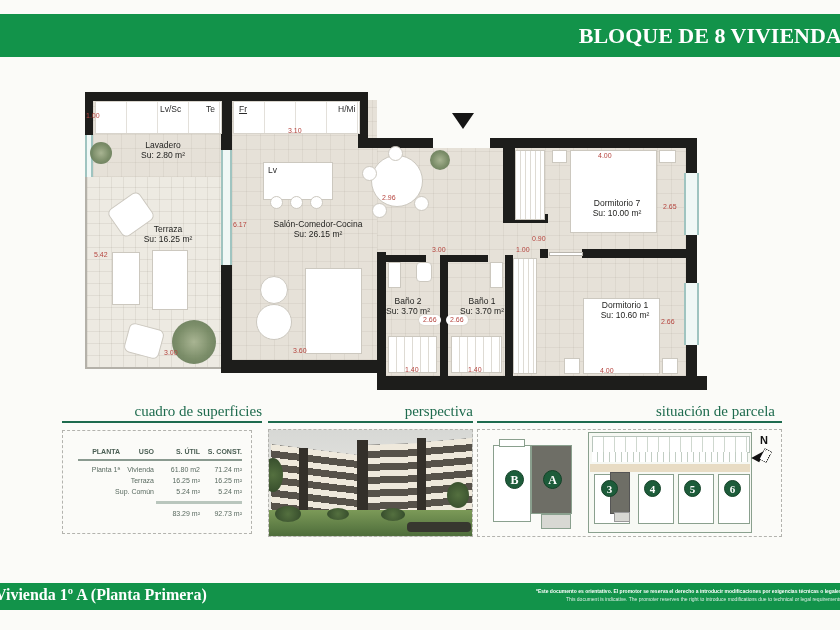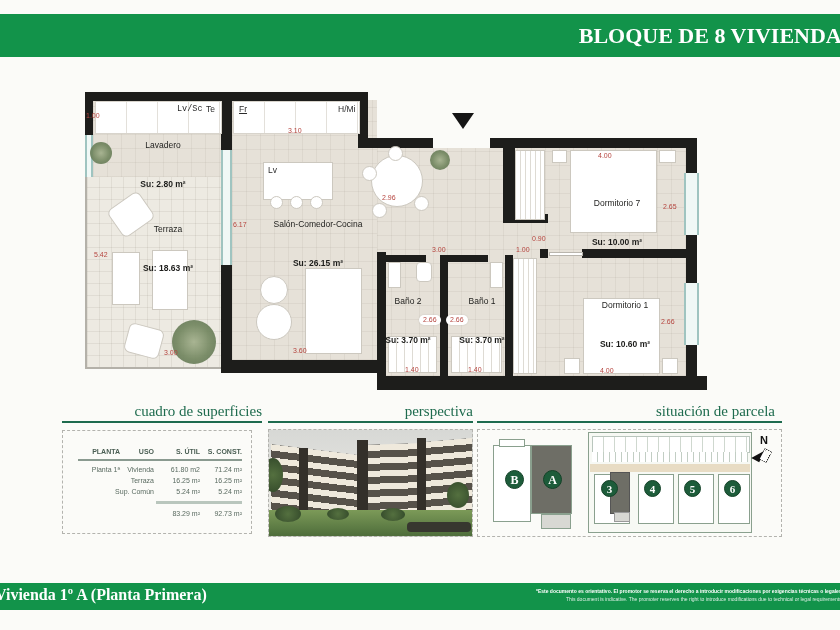--- a/index.html
+++ b/index.html
@@ -21,21 +21,21 @@
   .round{border-radius:50%;}
   .hatch{position:absolute;background:repeating-linear-gradient(90deg,#fff 0 4px,#dedbd4 4px 5px);
          border:1px solid #ccc8bf;box-sizing:border-box;}
   .shower{background-image:repeating-linear-gradient(90deg,transparent 0 7px,#dedbd4 7px 8px);}
   .winV{position:absolute;background:#f0f8f6;border-left:2px solid #9fc4c0;border-right:2px solid #9fc4c0;box-sizing:border-box;}
   .rail{position:absolute;border-left:2px solid #b4b1a9;border-bottom:2px solid #b4b1a9;box-sizing:border-box;}
   .dim{position:absolute;color:#b5443e;font-size:7px;line-height:8px;white-space:nowrap;}
   .pill{background:#fff;border-radius:6px;padding:1px 4px;box-shadow:0 0 2px rgba(0,0,0,.12);}
   .applbl{position:absolute;color:#2b2b2b;font-size:8.5px;line-height:9px;white-space:nowrap;}
   .rlabel{position:absolute;text-align:center;color:#1d1d1b;font-size:8.5px;line-height:10px;}
-  .rlabel .rarea{font-weight:bold;margin-top:29px;}
+  .rlabel .rarea{font-weight:normal;}
   .plant{position:absolute;border-radius:50%;background:radial-gradient(circle,#a3b08c 0%,#72865f 55%,#5b7050 100%);opacity:.92;}
   .entry-arrow{position:absolute;width:0;height:0;border-left:11px solid transparent;border-right:11px solid transparent;border-top:16px solid #151515;}
   .doorleaf{position:absolute;background:#fff;border:1px solid #b9b5ad;box-sizing:border-box;}
   
   .sec-title{position:absolute;color:#1e6b4e;font-family:"Liberation Serif",serif;font-size:15px;white-space:nowrap;}
   .sec-rule{position:absolute;height:2px;background:#1e6b4e;}
   .dashbox{position:absolute;border:1px dashed #b3b3ae;box-sizing:border-box;}
   .tbl{position:absolute;font-size:7px;color:#5a6b61;line-height:10px;}
   .tbl .hd{font-weight:bold;color:#4a5e53;}
   .cellR{position:absolute;text-align:right;white-space:nowrap;}
@@ -92,21 +92,21 @@
     <div class="wall" style="left:540px;top:249px;width:8px;height:9px;"></div>
     <div class="wall" style="left:582px;top:249px;width:115px;height:9px;"></div>
 
     <div class="winV" style="left:221px;top:150px;width:11px;height:115px;"></div>
     <div class="winV" style="left:85px;top:135px;width:8px;height:42px;"></div>
     <div class="winV" style="left:684px;top:173px;width:15px;height:62px;"></div>
     <div class="winV" style="left:684px;top:283px;width:15px;height:62px;"></div>
 
     <div class="strip" style="left:95px;top:101px;width:125px;height:31px;"></div>
     <div class="strip" style="left:233px;top:101px;width:125px;height:31px;"></div>
-    <span class="applbl" style="left:177px;top:105px;font-family:Liberation Mono, monospace;">Lv/Sc</span>
+    <span class="applbl" style="left:160px;top:105px;">Lv/Sc</span>
     <span class="applbl" style="left:206px;top:105px;">Te</span>
     <span class="applbl" style="left:239px;top:105px;text-decoration:underline;">Fr</span>
     <span class="applbl" style="left:338px;top:105px;">H/Mi</span>
 
     <div class="entry-arrow" style="left:452px;top:113px;"></div>
 
     <div class="furn" style="left:263px;top:162px;width:70px;height:38px;"></div>
     <span class="applbl" style="left:268px;top:166px;">Lv</span>
     <div class="furn round" style="left:270px;top:196px;width:13px;height:13px;"></div>
     <div class="furn round" style="left:290px;top:196px;width:13px;height:13px;"></div>
@@ -144,21 +144,21 @@
     <div class="furn" style="left:490px;top:262px;width:13px;height:26px;"></div>
     <div class="furn shower" style="left:451px;top:336px;width:51px;height:37px;"></div>
     <div class="doorleaf" style="left:549px;top:252px;width:34px;height:4px;"></div>
 
     <div class="rlabel" style="left:118px;top:140px;width:90px;">
       <div class="rname">Lavadero</div>
       <div class="rarea">Su: 2.80 m²</div>
     </div>
     <div class="rlabel" style="left:123px;top:224px;width:90px;">
       <div class="rname">Terraza</div>
-      <div class="rarea">Su: 18.63 m²</div>
+      <div class="rarea">Su: 16.25 m²</div>
     </div>
     <div class="rlabel" style="left:258px;top:219px;width:120px;">
       <div class="rname">Salón-Comedor-Cocina</div>
       <div class="rarea">Su: 26.15 m²</div>
     </div>
     <div class="rlabel" style="left:378px;top:296px;width:60px;">
       <div class="rname">Baño 2</div>
       <div class="rarea">Su: 3.70 m²</div>
     </div>
     <div class="rlabel" style="left:452px;top:296px;width:60px;">

